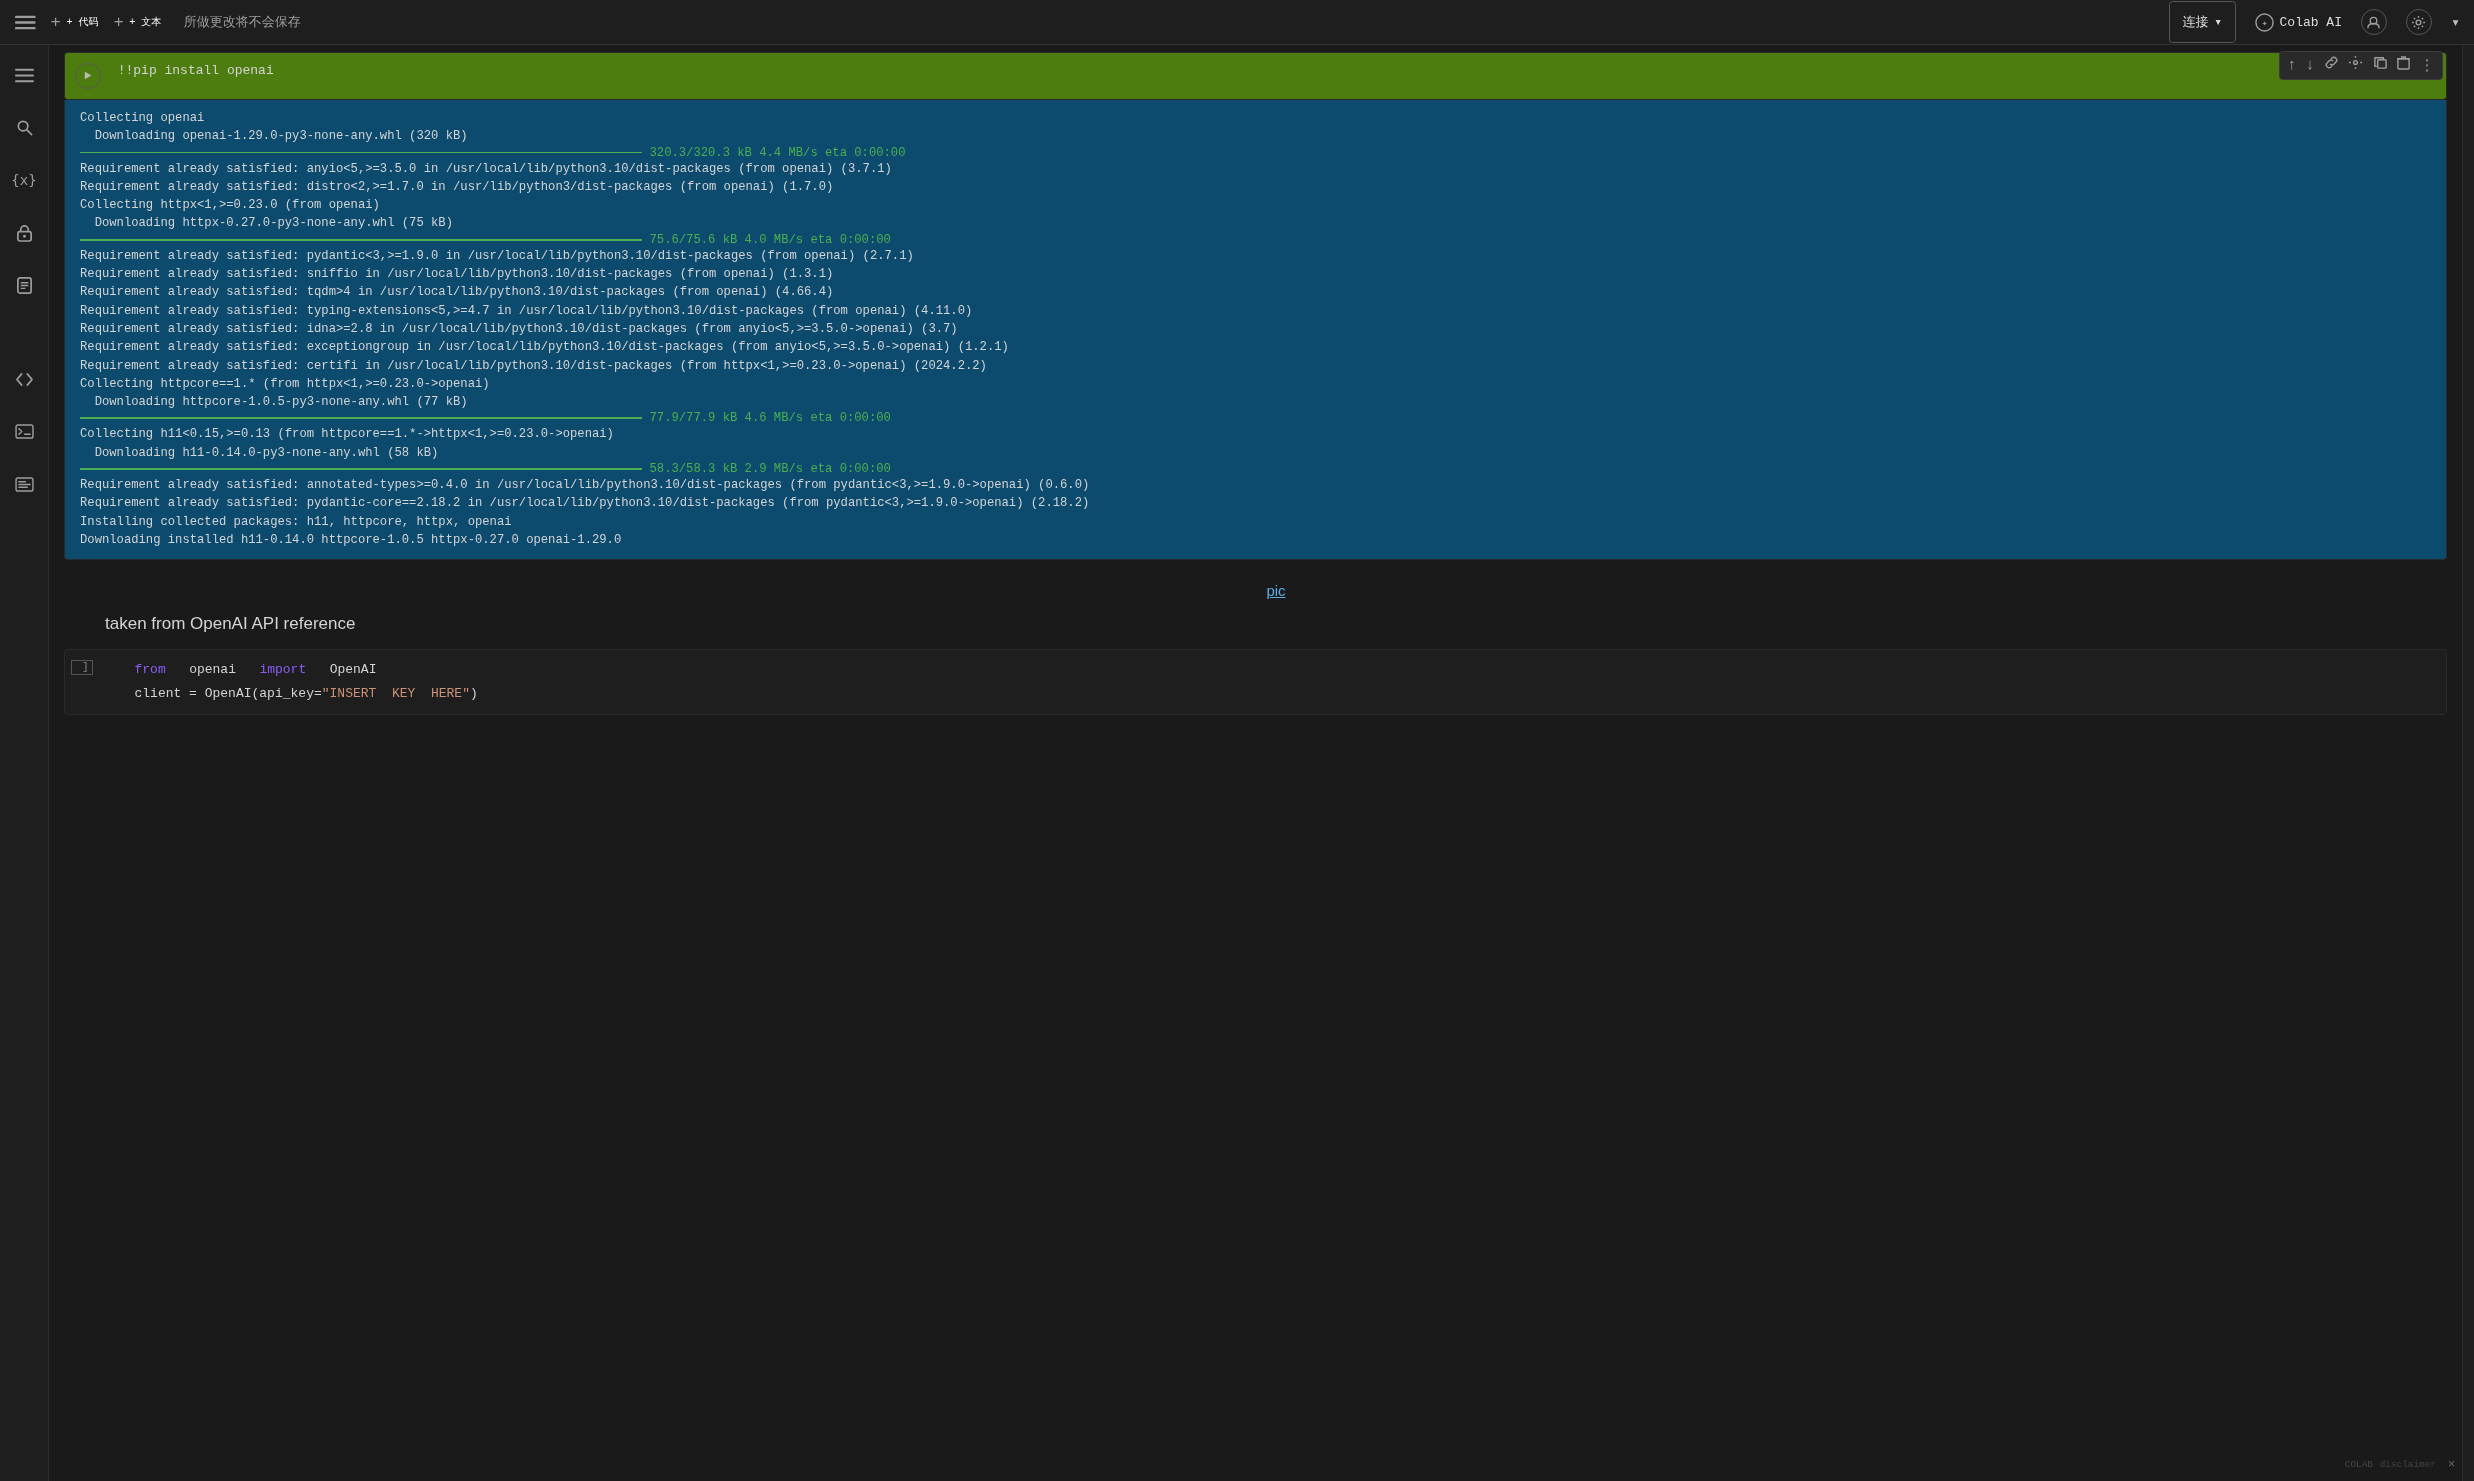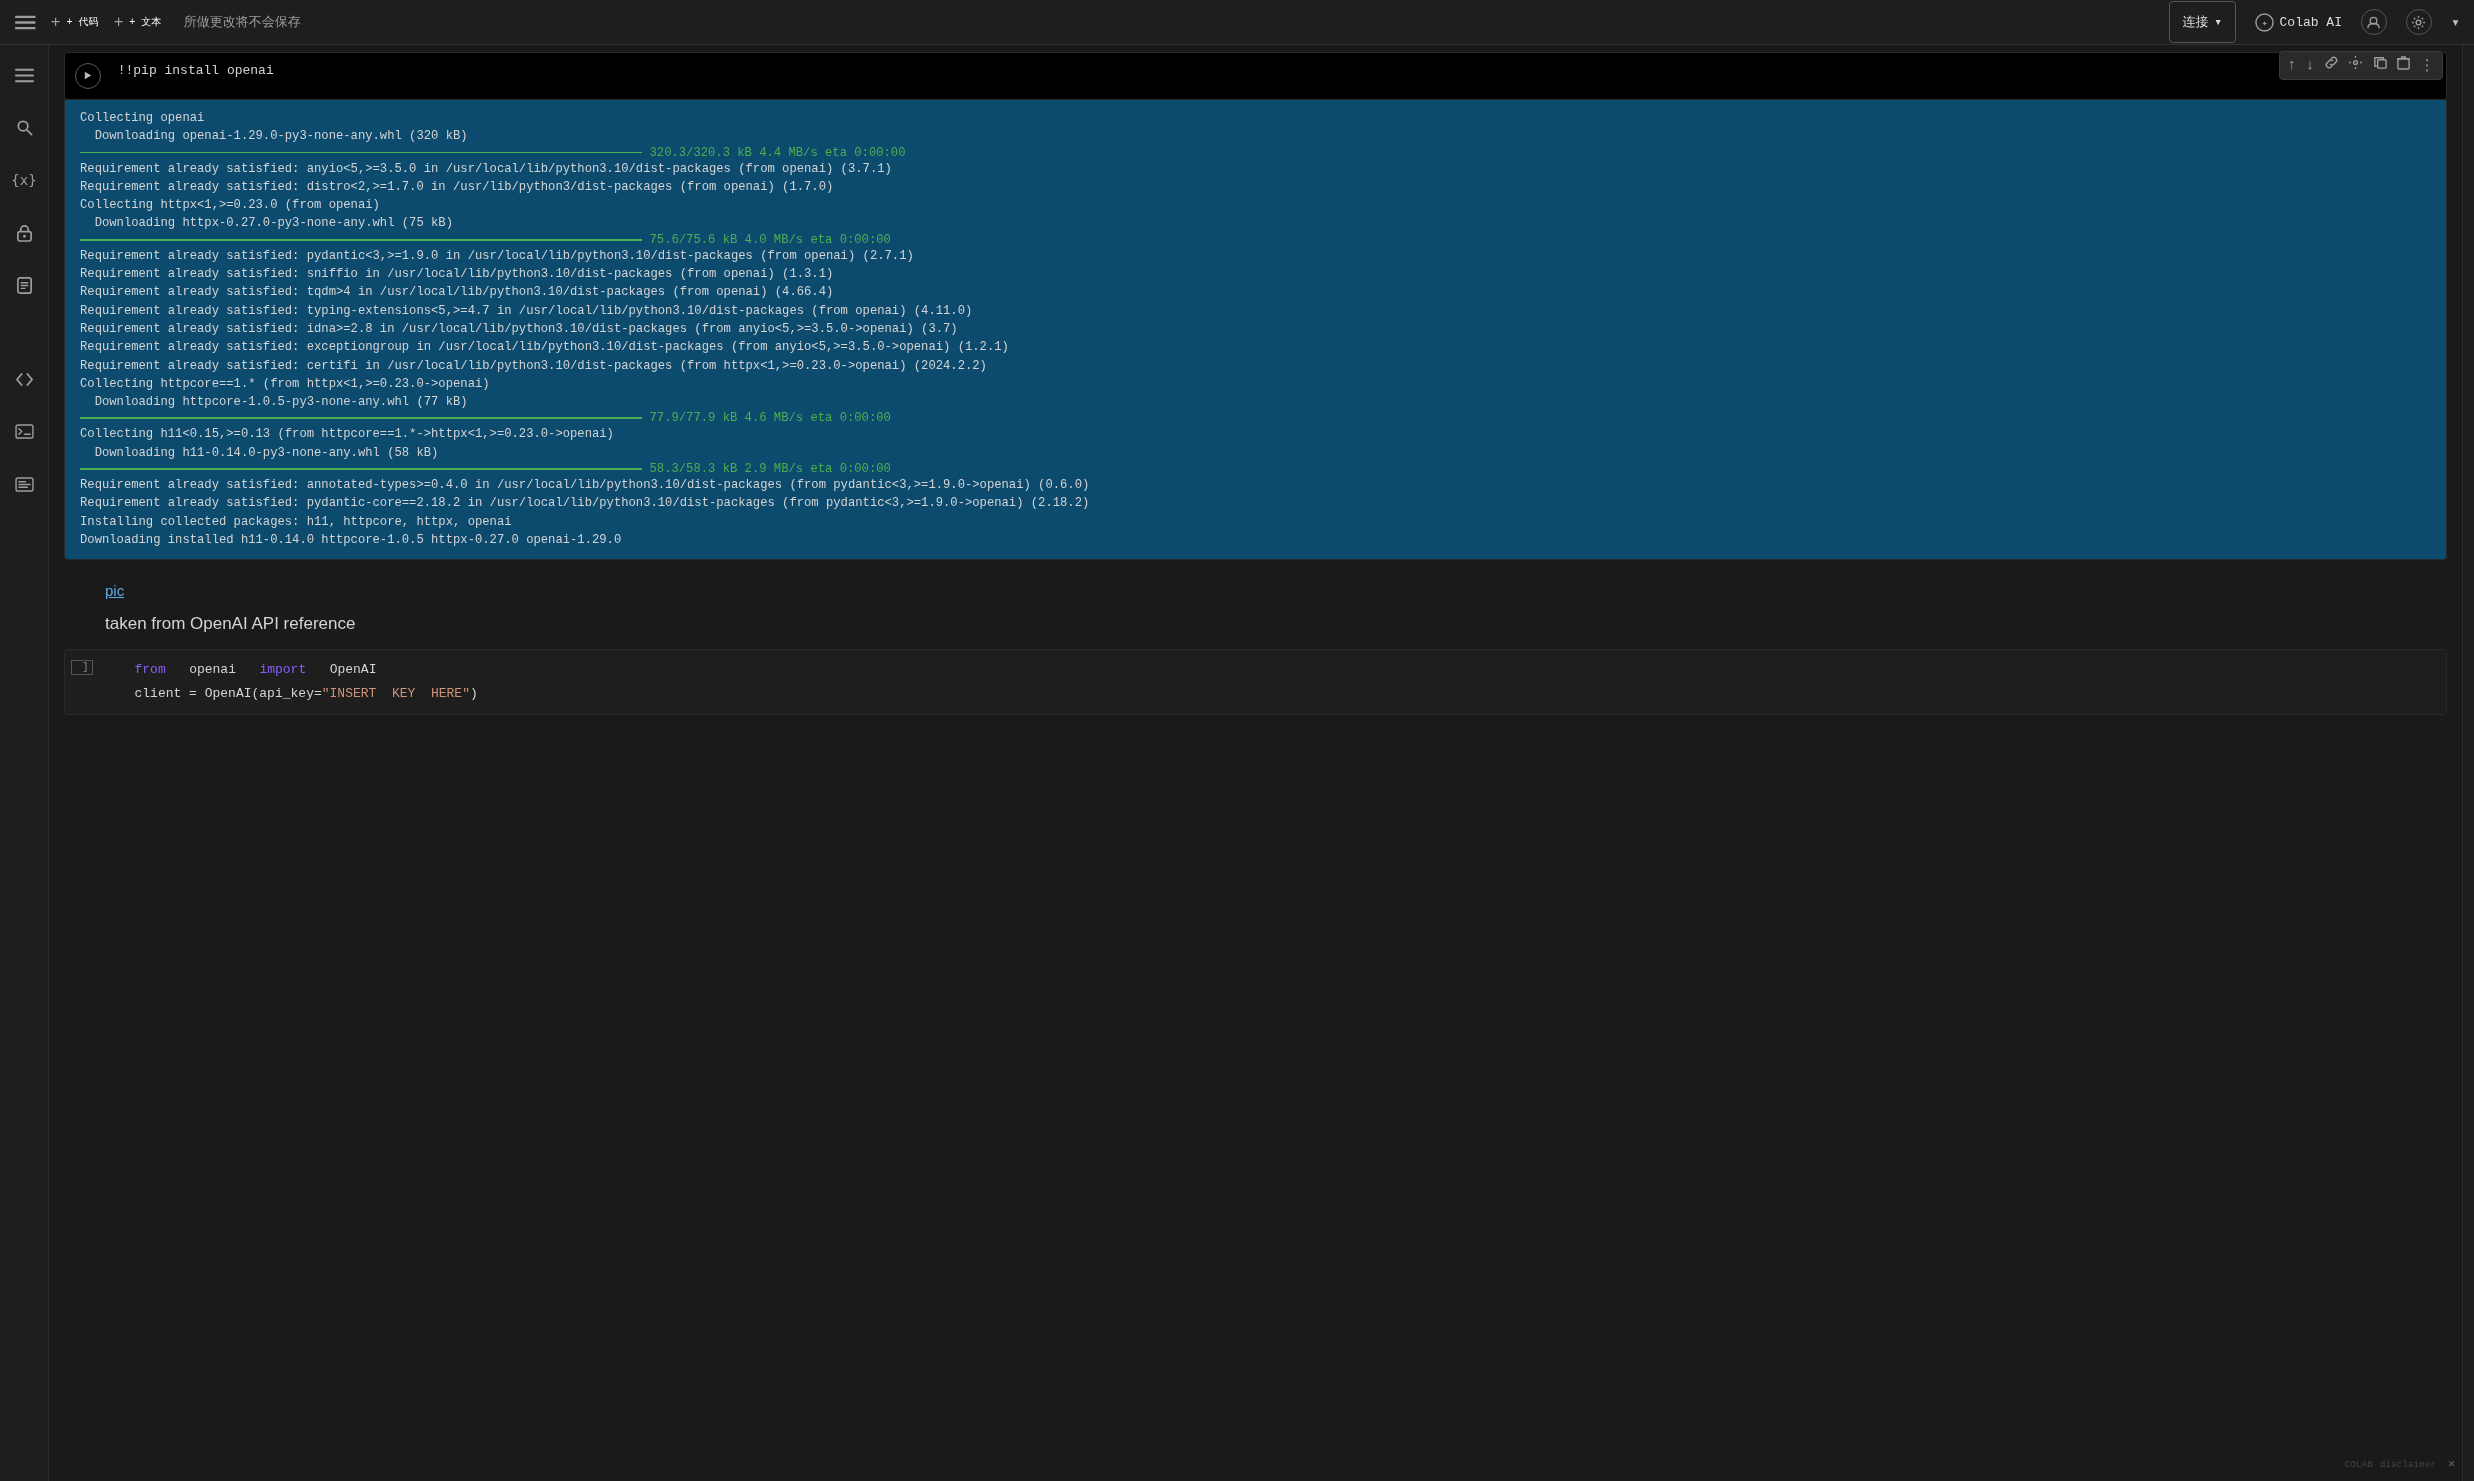--- a/index.html
+++ b/index.html
@@ -152,21 +152,21 @@
     }
     .cell-toolbar-icon {
       color: #9d9d9d;
       font-size: 15px;
       cursor: pointer;
     }
 
     .code-cell {
       display: flex;
       align-items: flex-start;
-      background: #000000;
+      background: #4d7c0f;
       border: 0.9px solid #2a2a2a;
       border-radius: 3.7px;
       margin: 3.7px 15px 0 15px;
     }
 
     .run-btn {
       width: 34px;
       height: 34px;
       display: flex;
       align-items: center;
@@ -240,20 +240,21 @@
     }
 
     
     .text-cell {
       margin: 19px 15px 7.5px 56px;
       color: #5dade2;
       font-family: Arial, sans-serif;
       font-size: 15px;
       cursor: pointer;
       text-decoration: underline;
+      text-align: center;
     }
 
     .taken-from-text {
       margin: 15px 15px 7.5px 56px;
       color: #d4d4d4;
       font-family: Arial, sans-serif;
       font-size: 17px;
     }
 
     

